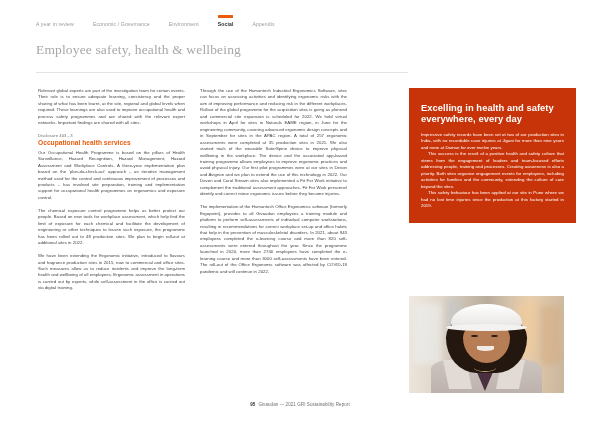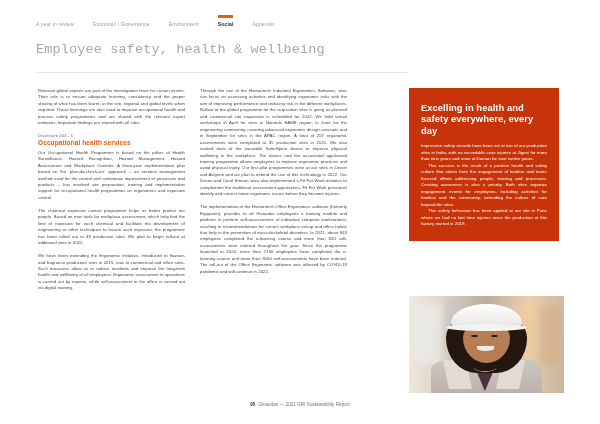--- a/index.html
+++ b/index.html
@@ -50,21 +50,21 @@
     height: 2.6px;
     background: #ea5b0c;
     border-radius: 0.5px;
   }
 
   
   .page-title {
     position: absolute;
     left: 36px;
     top: 42px;
-    font-family: Liberation Mono, monospace;
+    font-family: Liberation Serif, serif;
     font-size: 13.5px;
     color: #a8a8a8;
     letter-spacing: 0.15px;
     font-weight: normal;
     margin: 0;
   }
 
   
   .title-rule {
     position: absolute;
@@ -107,21 +107,21 @@
     font-weight: bold;
     margin: 0 0 3.5px 0;
     letter-spacing: 0.05px;
   }
 
   
   .feature {
     position: absolute;
     left: 409px;
     top: 88px;
-    width: 150px;
+    width: 167px;
     background: #c8340a;
     color: #ffffff;
     padding: 14px 12px 13px 12px;
     box-sizing: border-box;
   }
   .feature h2 {
     margin: 0 0 7px 0;
     font-size: 9.4px;
     line-height: 11.4px;
     font-weight: bold;

